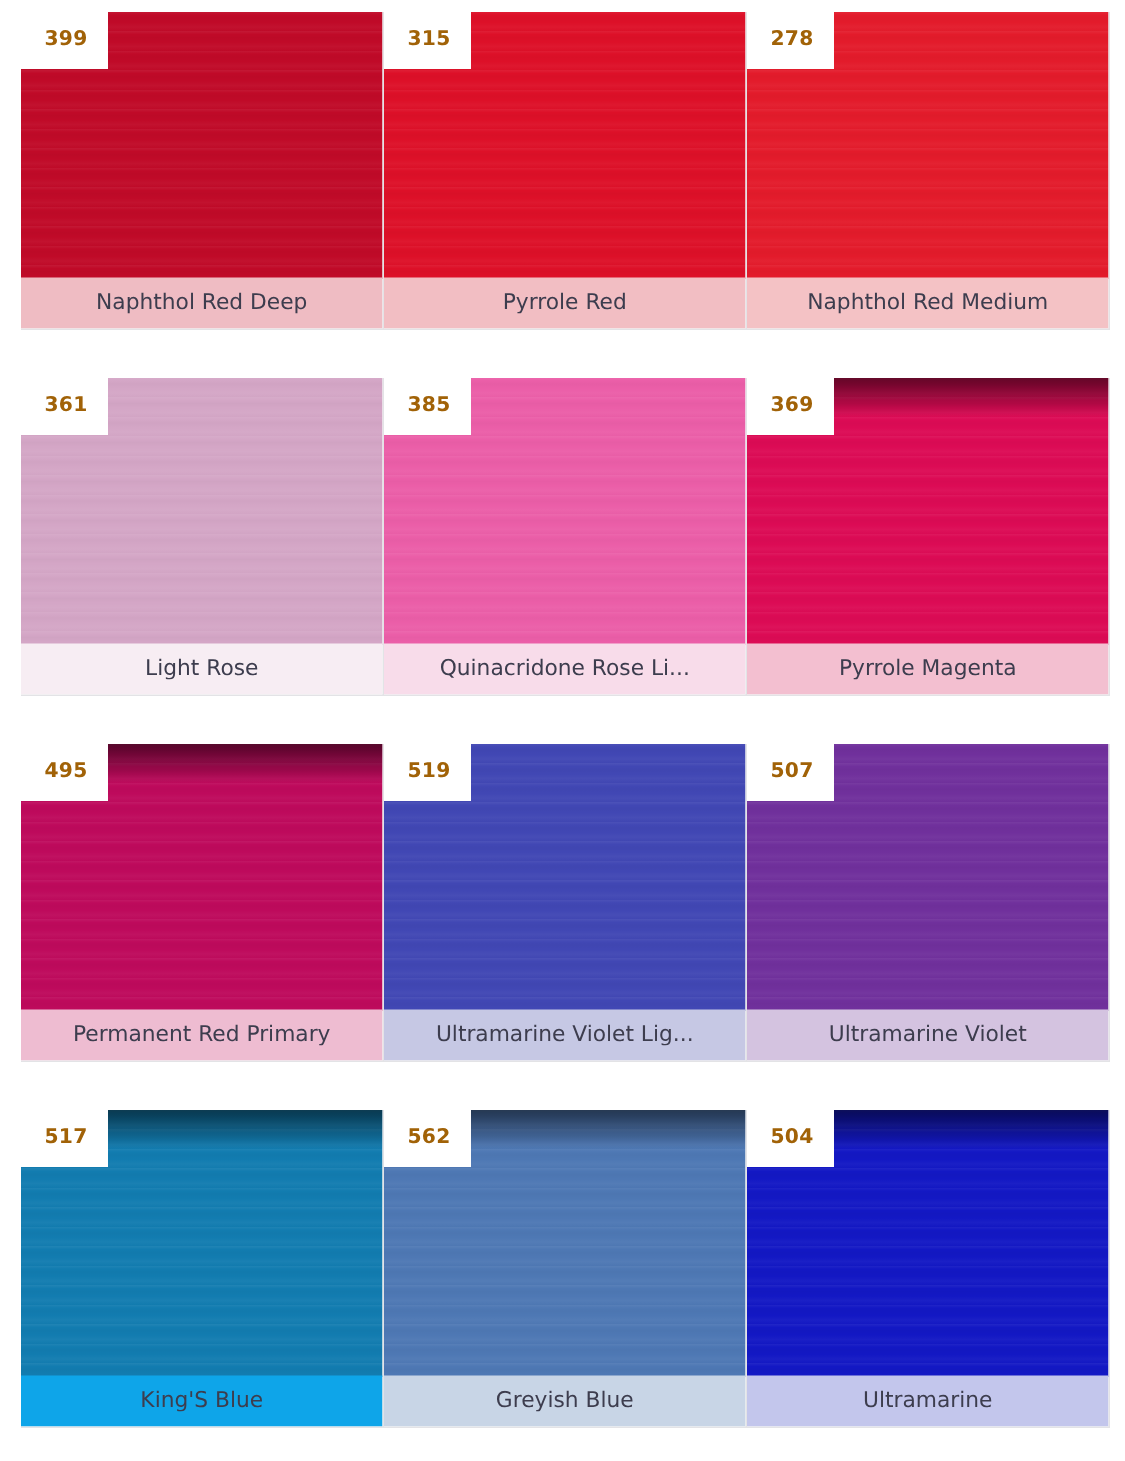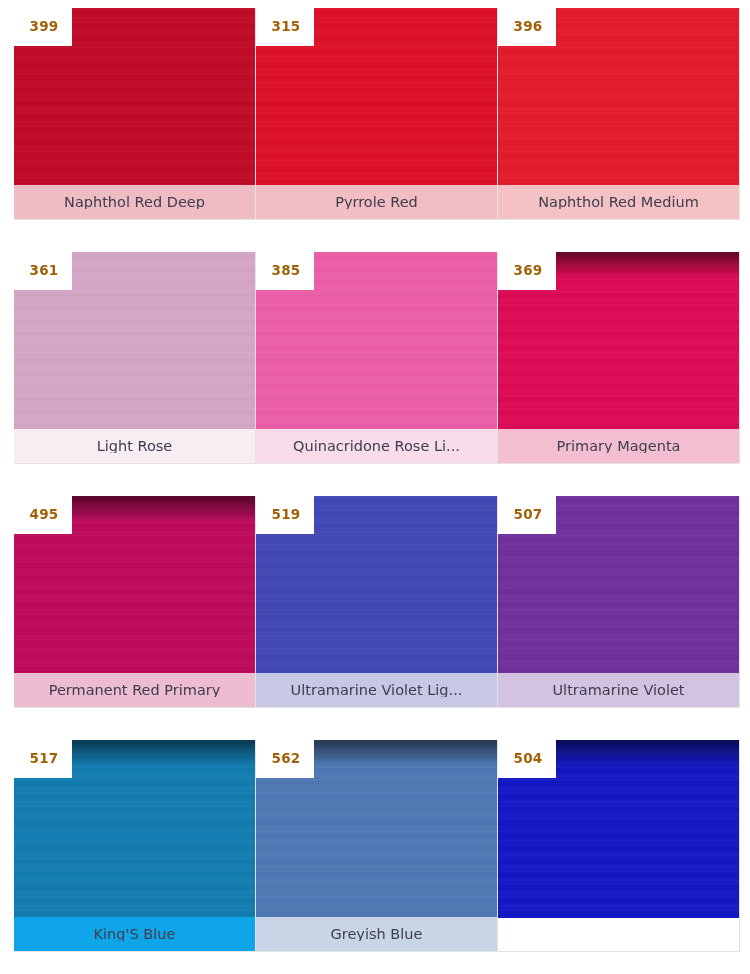--- a/index.html
+++ b/index.html
@@ -154,21 +154,21 @@
         <span class="label-text">Pyrrole Red</span>
       </div>
     </div>
     <div class="swatch-card" data-topshade="false">
       <div class="paint">
         <div class="paint-fill" style="background: rgb(227, 27, 43);"></div>
         <div class="paint-tex"></div>
         <div class="paint-topshade"></div>
       </div>
       <div class="notch">
-        <span class="notch-number">396</span>
+        <span class="notch-number">278</span>
       </div>
       <div class="label-band" style="background: rgb(244, 194, 197);">
         <span class="label-text">Naphthol Red Medium</span>
       </div>
     </div>
     <div class="swatch-card" data-topshade="false">
       <div class="paint">
         <div class="paint-fill" style="background: rgb(212, 166, 198);"></div>
         <div class="paint-tex"></div>
         <div class="paint-topshade"></div>
@@ -196,21 +196,21 @@
     <div class="swatch-card" data-topshade="true">
       <div class="paint">
         <div class="paint-fill" style="background: rgb(220, 11, 85);"></div>
         <div class="paint-tex"></div>
         <div class="paint-topshade"></div>
       </div>
       <div class="notch">
         <span class="notch-number">369</span>
       </div>
       <div class="label-band" style="background: rgb(243, 191, 208);">
-        <span class="label-text">Primary Magenta</span>
+        <span class="label-text">Pyrrole Magenta</span>
       </div>
     </div>
     <div class="swatch-card" data-topshade="true">
       <div class="paint">
         <div class="paint-fill" style="background: rgb(190, 10, 92);"></div>
         <div class="paint-tex"></div>
         <div class="paint-topshade"></div>
       </div>
       <div class="notch">
         <span class="notch-number">495</span>
@@ -273,14 +273,17 @@
     </div>
     <div class="swatch-card" data-topshade="true">
       <div class="paint">
         <div class="paint-fill" style="background: rgb(19, 24, 196);"></div>
         <div class="paint-tex"></div>
         <div class="paint-topshade"></div>
       </div>
       <div class="notch">
         <span class="notch-number">504</span>
       </div>
+      <div class="label-band" style="background: rgb(195, 198, 236);">
+        <span class="label-text">Ultramarine</span>
+      </div>
     </div>
   </div>
 
 </body></html>

